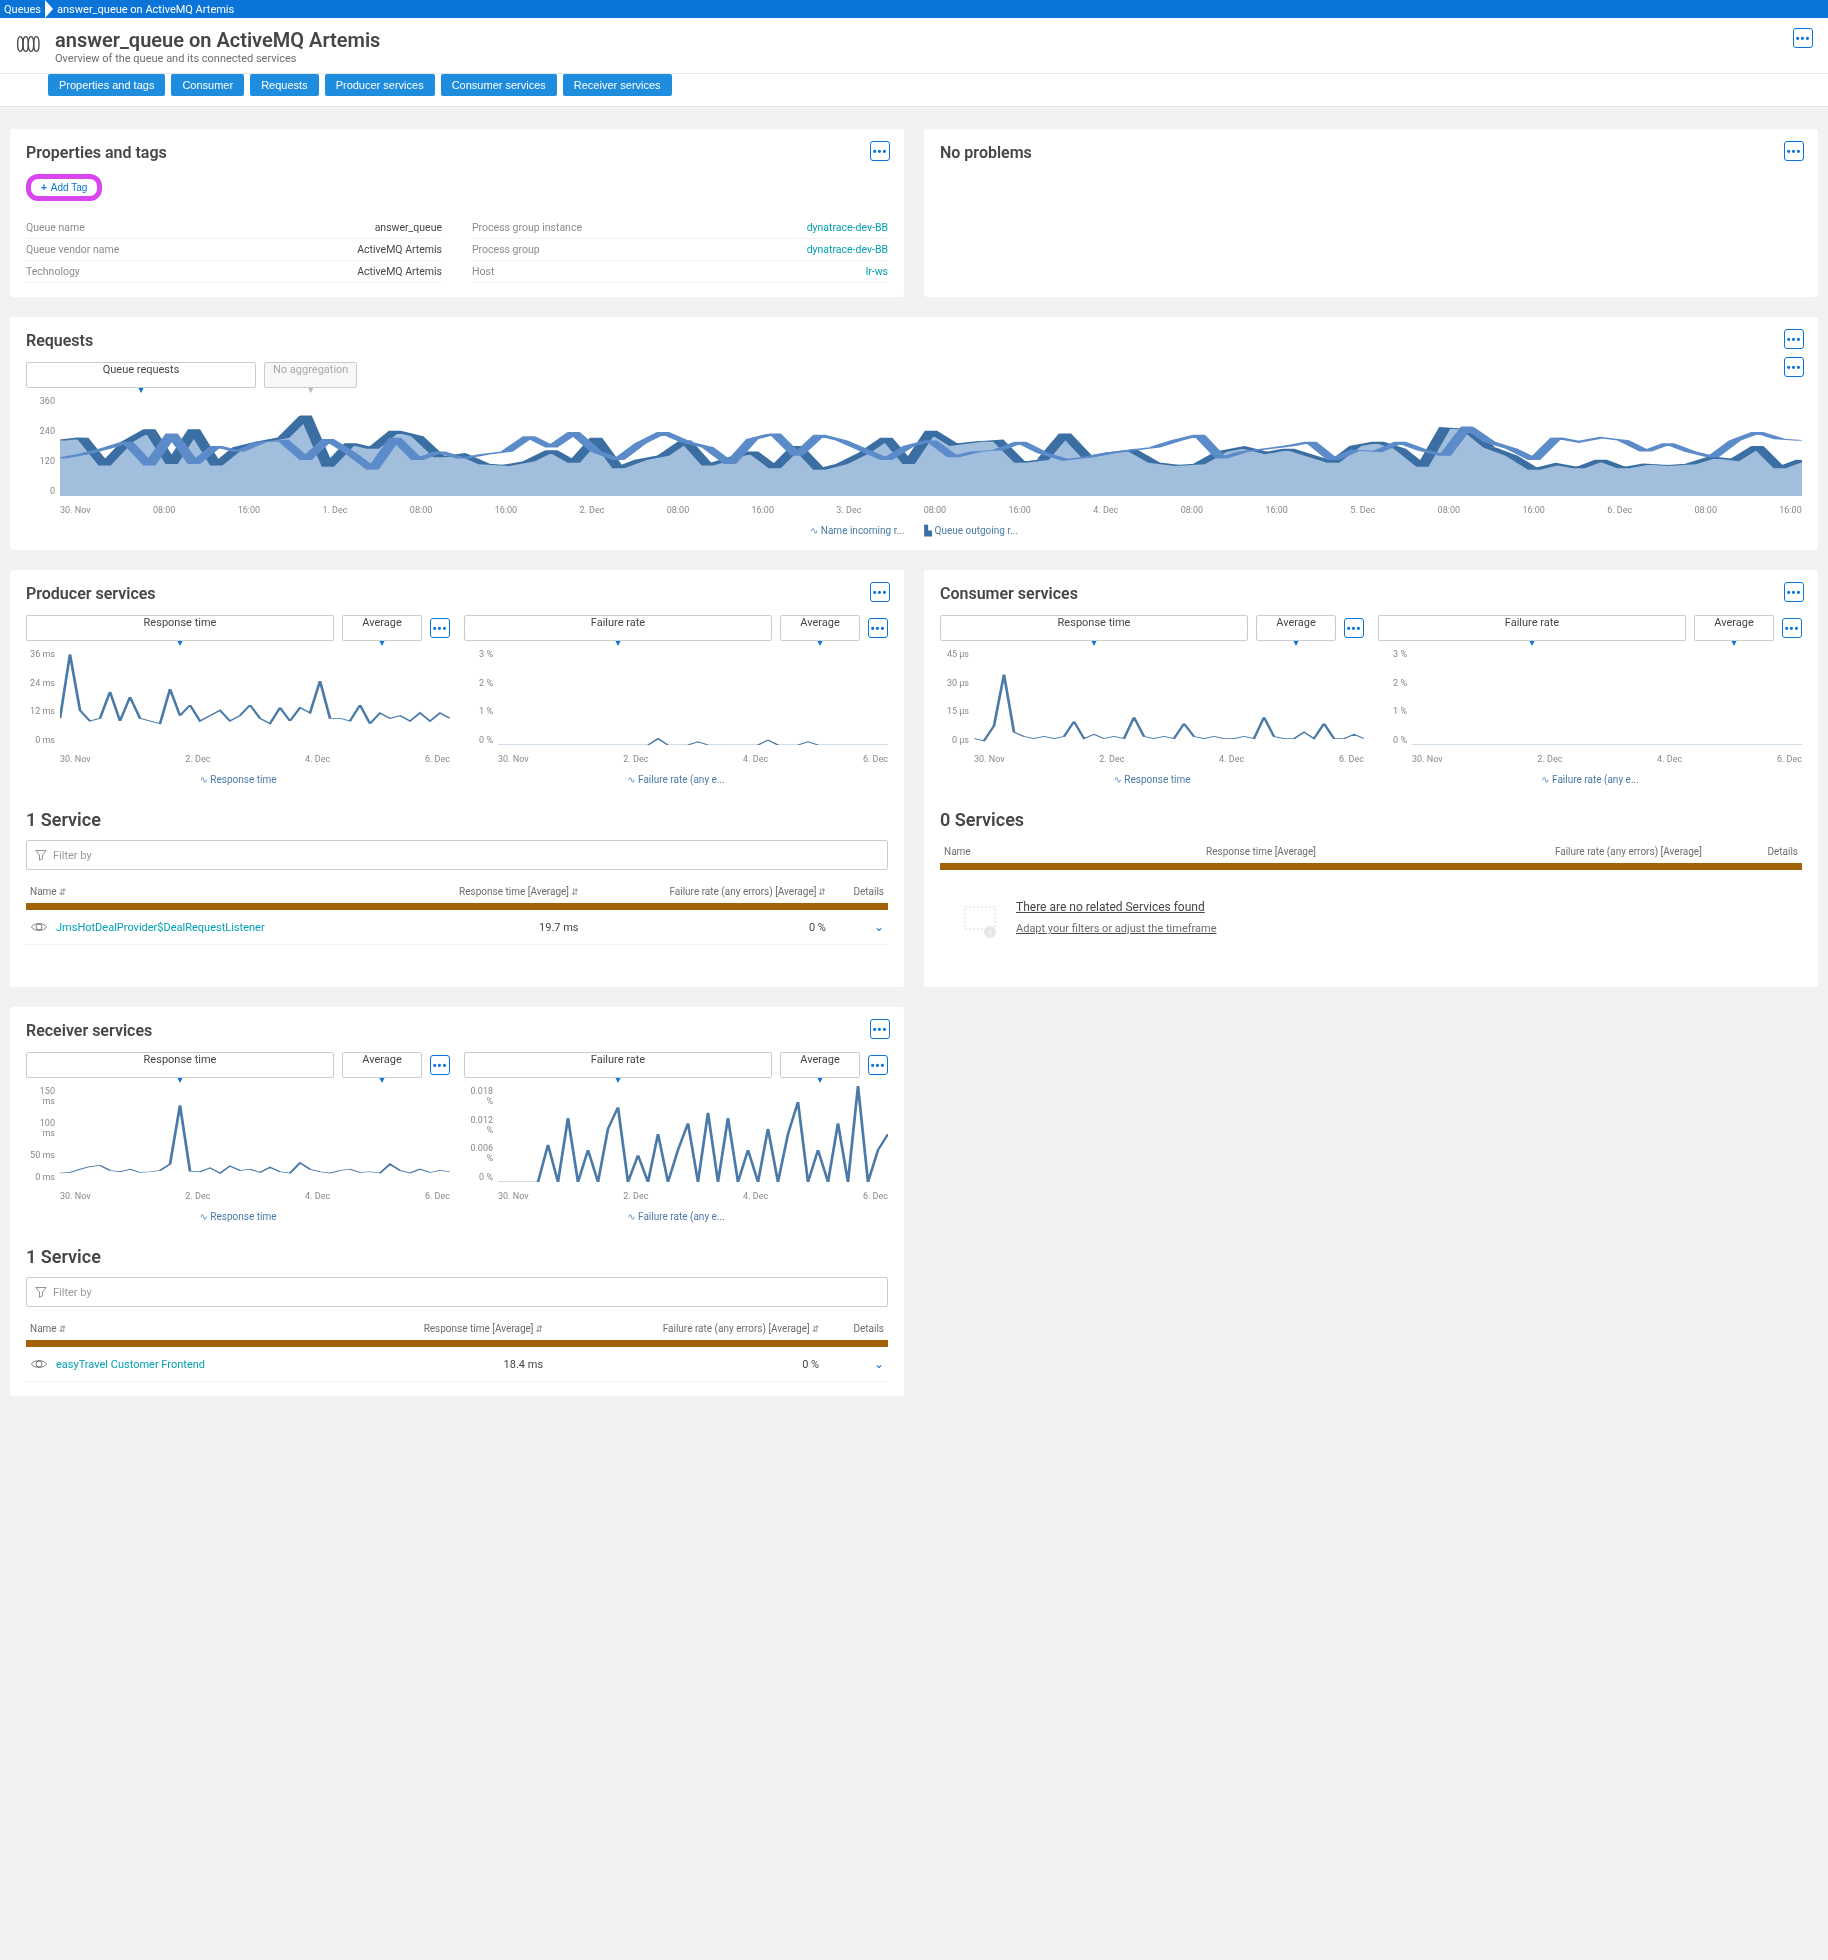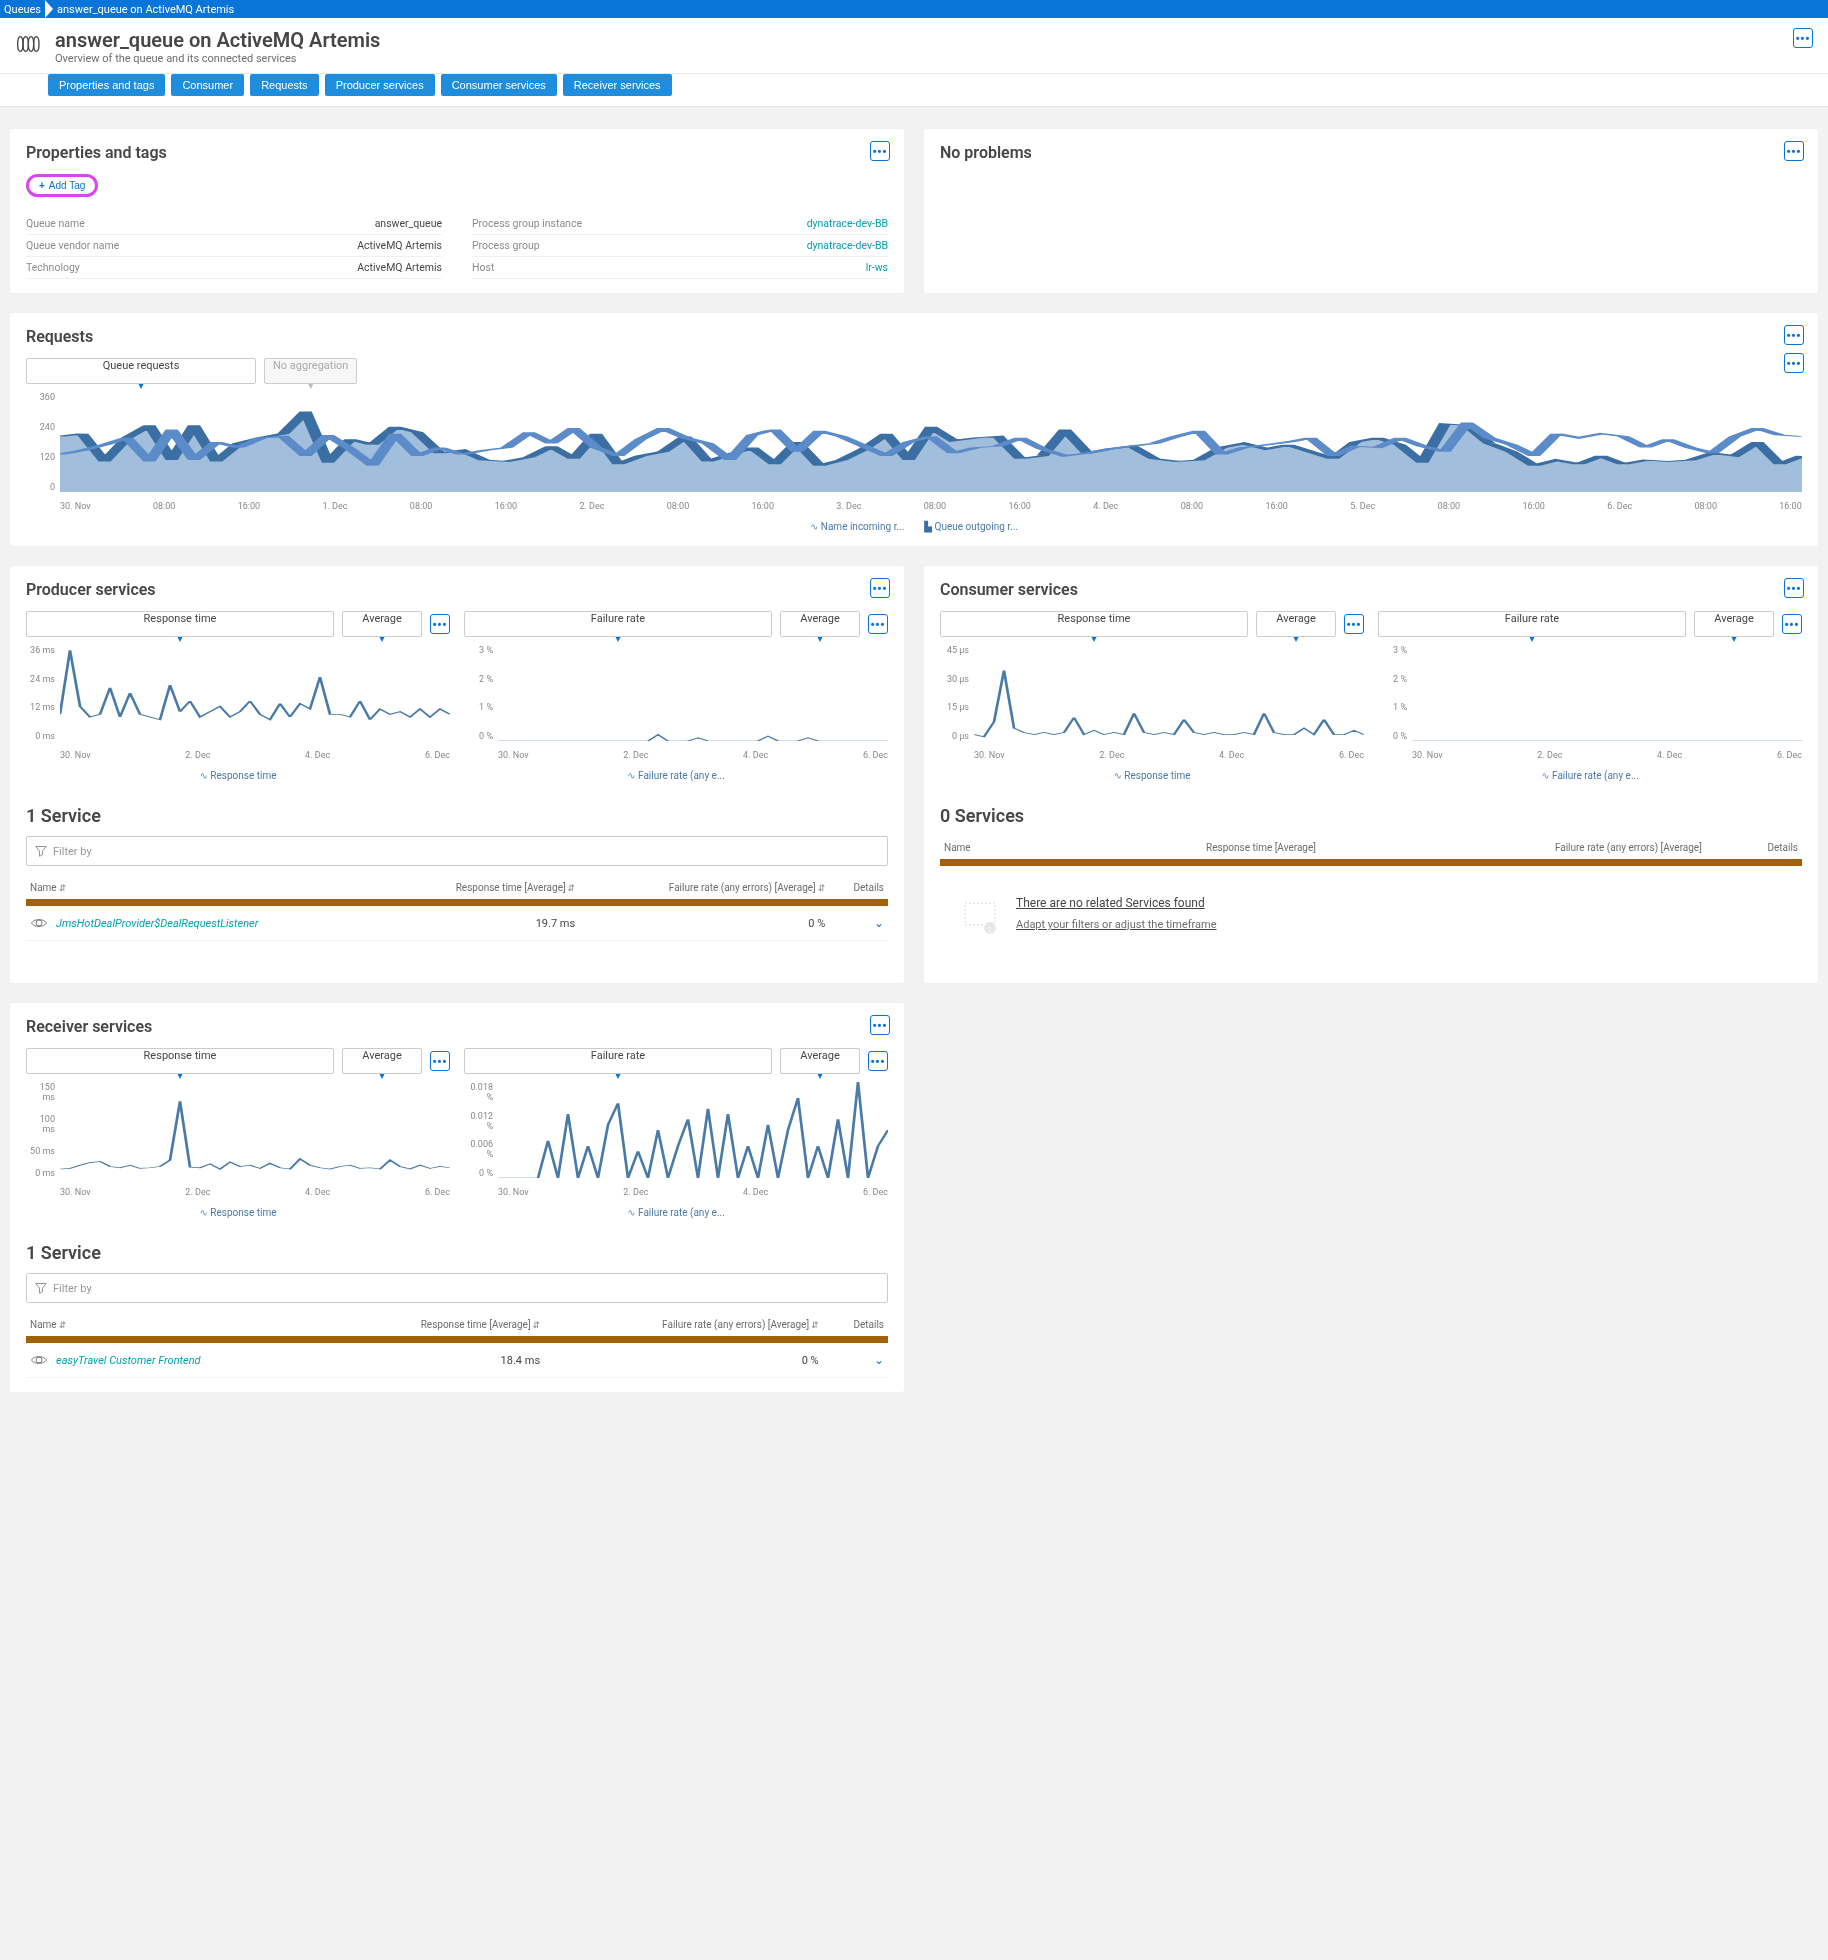--- a/index.html
+++ b/index.html
@@ -24,21 +24,21 @@
   
   
   .content { padding: 22px 10px 10px; display: grid; grid-template-columns: 1fr 1fr; gap: 20px; }
   .card { background: #fff; border-radius: 3px; padding: 14px 16px; position: relative; }
   .card.full { grid-column: 1 / -1; }
   .card-title { font-size: 16px; font-weight: 600; color: #454646; margin-bottom: 12px; }
   .card-dots { position: absolute; top: 12px; right: 14px; }
   .dots-btn { border: 1px solid #0a74d8; background: #fff; color: #0a74d8; width: 20px; height: 20px; border-radius: 3px; display: inline-flex; align-items: center; justify-content: center; cursor: pointer; font-size: 11px; letter-spacing: 1px; font-weight: 700; }
   
   
-  .add-tag { border: 3px solid #d946ef; color: #0a74d8; background: #fff; border-radius: 12px; padding: 3px 10px; font-size: 10px; cursor: pointer; display: inline-flex; align-items: center; gap: 4px; }
+  .add-tag { border: 5px solid #d946ef; color: #0a74d8; background: #fff; border-radius: 12px; padding: 3px 10px; font-size: 10px; cursor: pointer; display: inline-flex; align-items: center; gap: 4px; }
   .add-tag::before { content: "+"; font-weight: 700; }
   
   
   .props-grid { display: grid; grid-template-columns: 1fr 1fr; gap: 0 30px; margin-top: 16px; }
   .prop-row { display: flex; justify-content: space-between; padding: 4px 0; border-bottom: 1px solid #f0f0f0; font-size: 10.5px; }
   .prop-row .label { color: #8c8c8c; }
   .prop-row .value { color: #454646; }
   .prop-row .value.link { color: #00a1b2; cursor: pointer; }
   
   
@@ -71,21 +71,21 @@
   
   .filter { border: 1px solid #ccc; border-radius: 2px; height: 30px; display: flex; align-items: center; padding: 0 8px; color: #999; font-size: 11px; gap: 6px; }
   .filter svg { width: 12px; height: 12px; }
   
   
   .tbl { width: 100%; border-collapse: collapse; margin-top: 10px; font-size: 11px; }
   .tbl th { text-align: left; color: #6d6d6d; font-weight: 400; padding: 6px 4px; border-bottom: 7px solid #a16207; font-size: 10px; }
   .tbl th.right { text-align: right; }
   .tbl td { padding: 10px 4px; border-bottom: 1px solid #f3f3f3; }
   .tbl td.right { text-align: right; }
-  .svc-name { display: flex; align-items: center; gap: 8px; color: #00a1b2; cursor: pointer; font-style: italic; }
+  .svc-name { display: flex; align-items: center; gap: 8px; color: #00a1b2; cursor: pointer; }
   .svc-icon { width: 18px; height: 14px; }
   .sort-ind { font-size: 9px; margin-left: 2px; color: #888; }
   .expand-chev { color: #0a74d8; font-size: 12px; text-align: right; cursor: pointer; }
   
   
   .empty { display: flex; align-items: center; gap: 16px; padding: 30px 20px; text-decoration: underline; }
   .empty-icon { width: 40px; height: 40px; opacity: .35; }
   .empty-text p { font-size: 12px; color: #454646; margin-bottom: 8px; }
   .empty-text .sub { font-size: 11px; color: #6d6d6d; }
 

